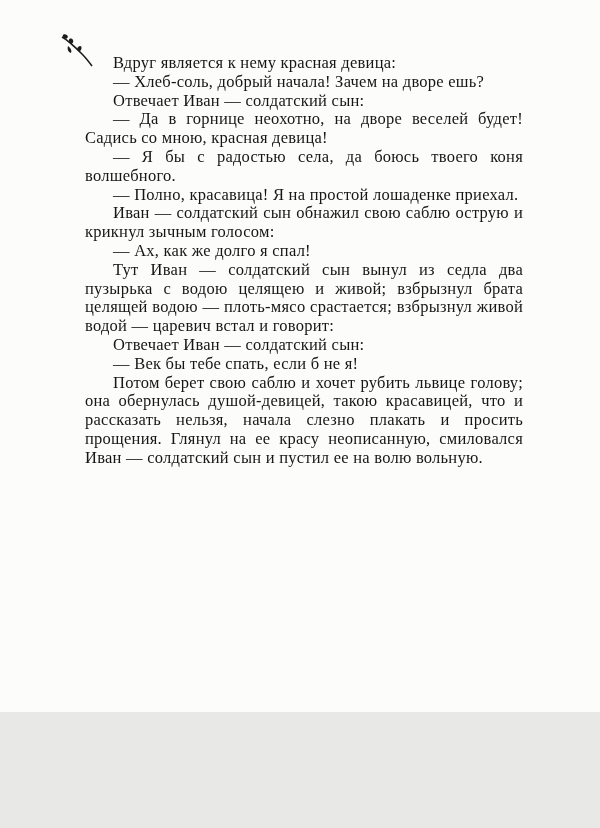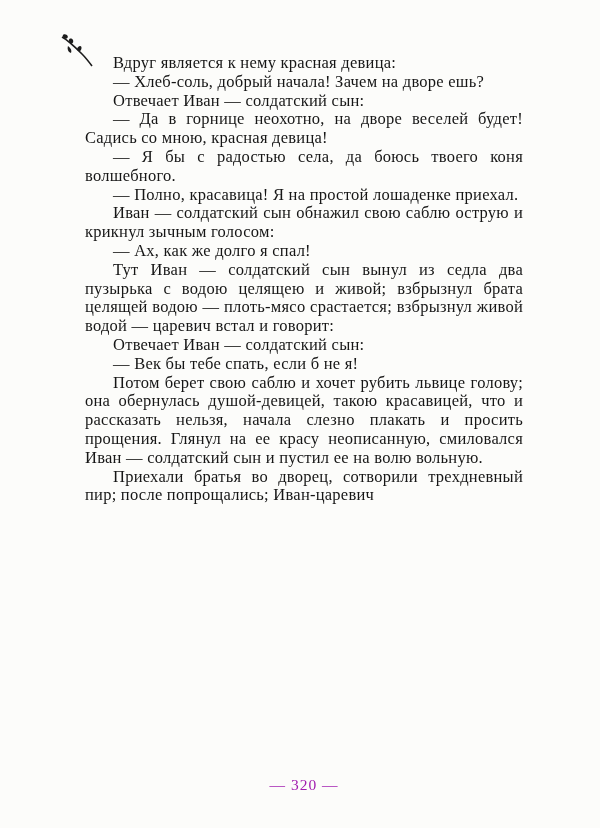--- a/index.html
+++ b/index.html
@@ -3,21 +3,21 @@
 <meta charset="utf-8">
 <style>
   html, body {
     margin: 0;
     padding: 0;
     background: #e8e8e6;
   }
   .book-page {
     position: relative;
     width: 600px;
-    height: 828px;
+    height: 712px;
     margin: 0 auto;
     background: #fcfcfa;
     overflow: hidden;
     font-family: "Liberation Serif", "DejaVu Serif", serif;
     color: #161616;
   }
   .ornament {
     position: absolute;
     left: 58px;
     top: 34px;
@@ -71,18 +71,17 @@
     <p>Отвечает Иван — солдатский сын:</p>
     <p>— Да в горнице неохотно, на дворе веселей будет! Садись со мною, красная девица!</p>
     <p>— Я бы с радостью села, да боюсь твоего коня волшебного.</p>
     <p>— Полно, красавица! Я на простой лошаденке приехал.</p>
     <p>Иван — солдатский сын обнажил свою саблю острую и крикнул зычным голосом:</p>
     <p>— Ах, как же долго я спал!</p>
     <p>Тут Иван — солдатский сын вынул из седла два пузырька с водою целящею и живой; взбрызнул брата целящей водою — плоть-мясо срастается; взбрызнул живой водой — царевич встал и говорит:</p>
     <p>Отвечает Иван — солдатский сын:</p>
     <p>— Век бы тебе спать, если б не я!</p>
     <p>Потом берет свою саблю и хочет рубить львице голову; она обернулась душой-девицей, такою красавицей, что и рассказать нельзя, начала слезно плакать и просить прощения. Глянул на ее красу неописанную, смиловался Иван — солдатский сын и пустил ее на волю вольную.</p>
-    <p>Приехали братья во дворец, сотворили трехдневный пир; после попрощались; Иван-царевич</p>
   </div>
 
   <div class="page-number">— 320 —</div>
 
 </div>
 
 </body></html>

